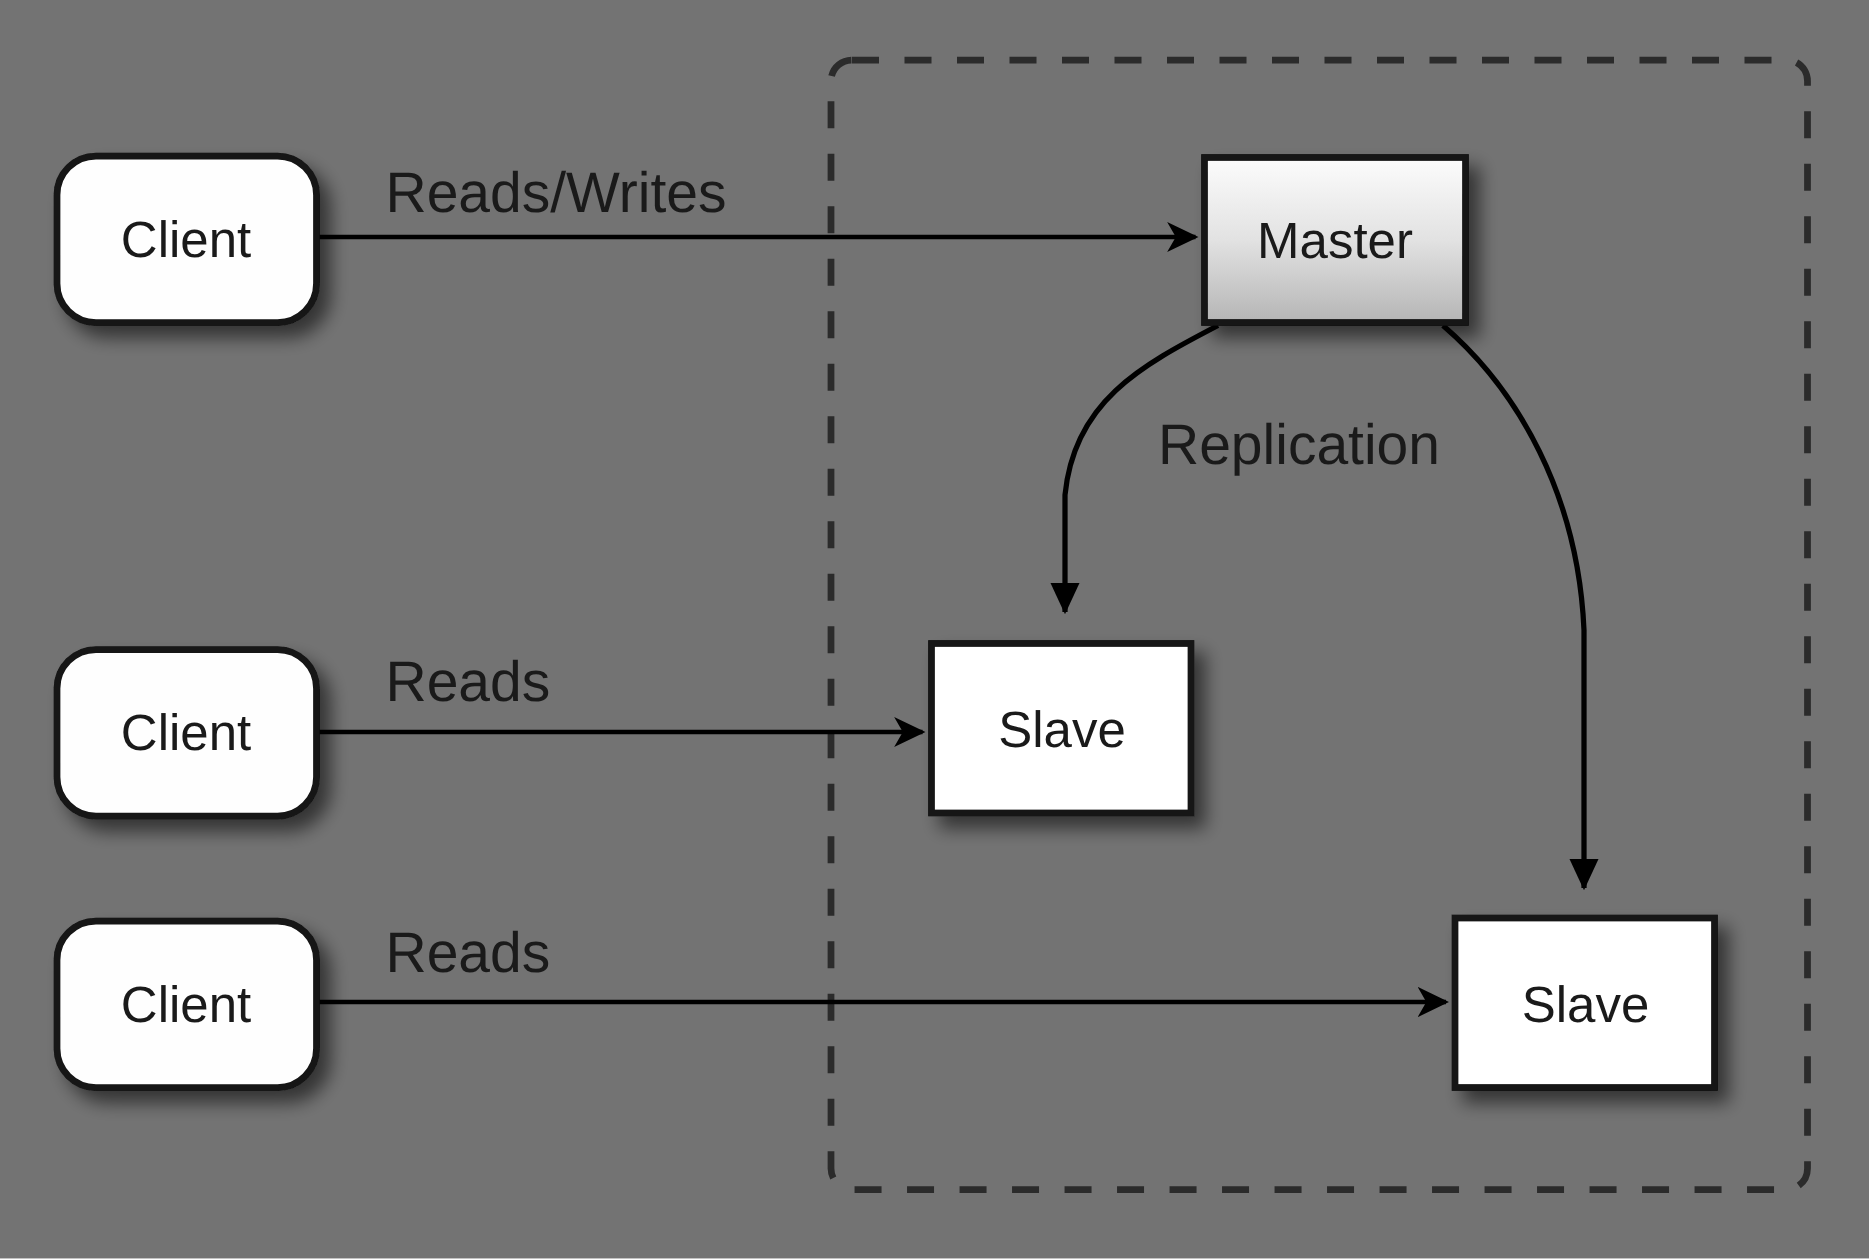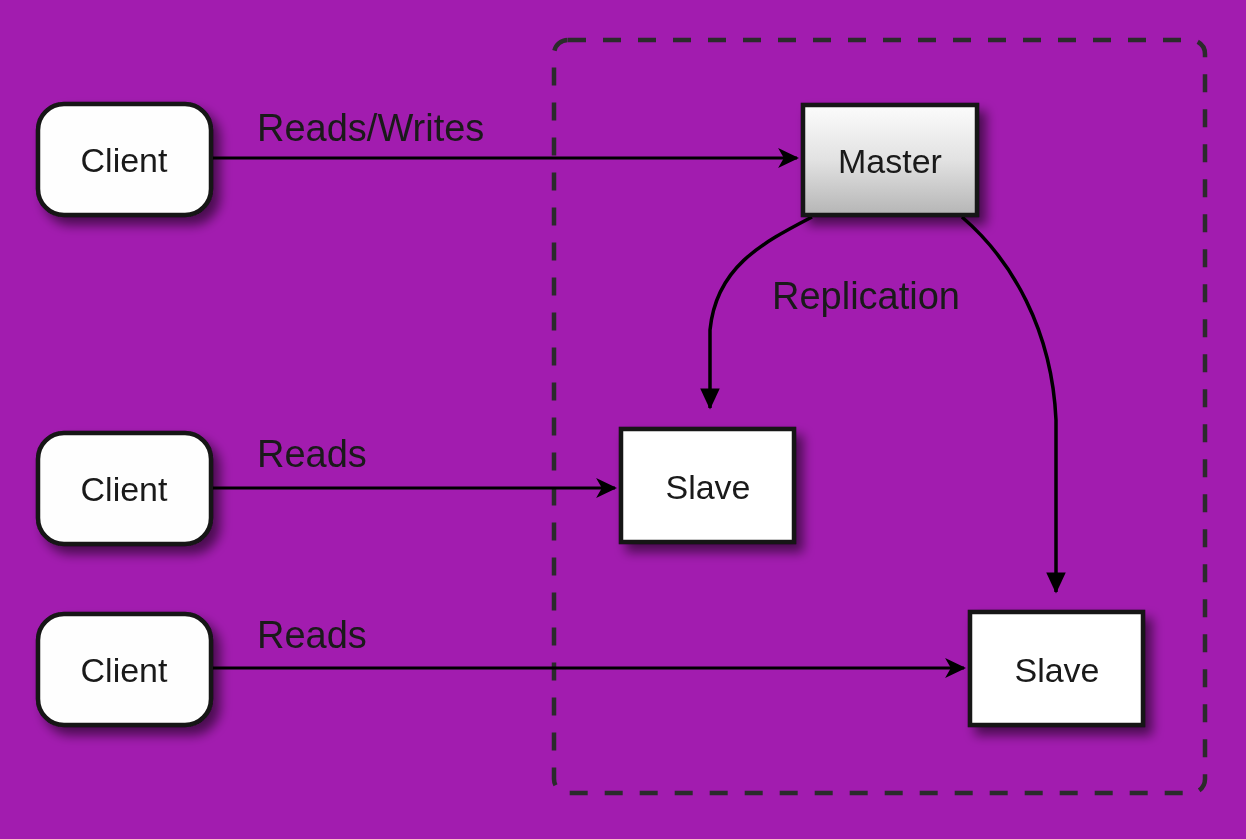--- a/index.html
+++ b/index.html
@@ -8,21 +8,21 @@
     padding: 0;
     background: #ffffff;
   }
   body {
     font-family: "Liberation Sans", "DejaVu Sans", sans-serif;
   }
   #canvas {
     position: relative;
     width: 1246px;
     height: 839px;
-    background: #a21caf;
+    background: #737373;
     overflow: hidden;
   }
   #diagram-svg {
     position: absolute;
     left: 0;
     top: 0;
     width: 1246px;
     height: 839px;
   }
   .node-label {

